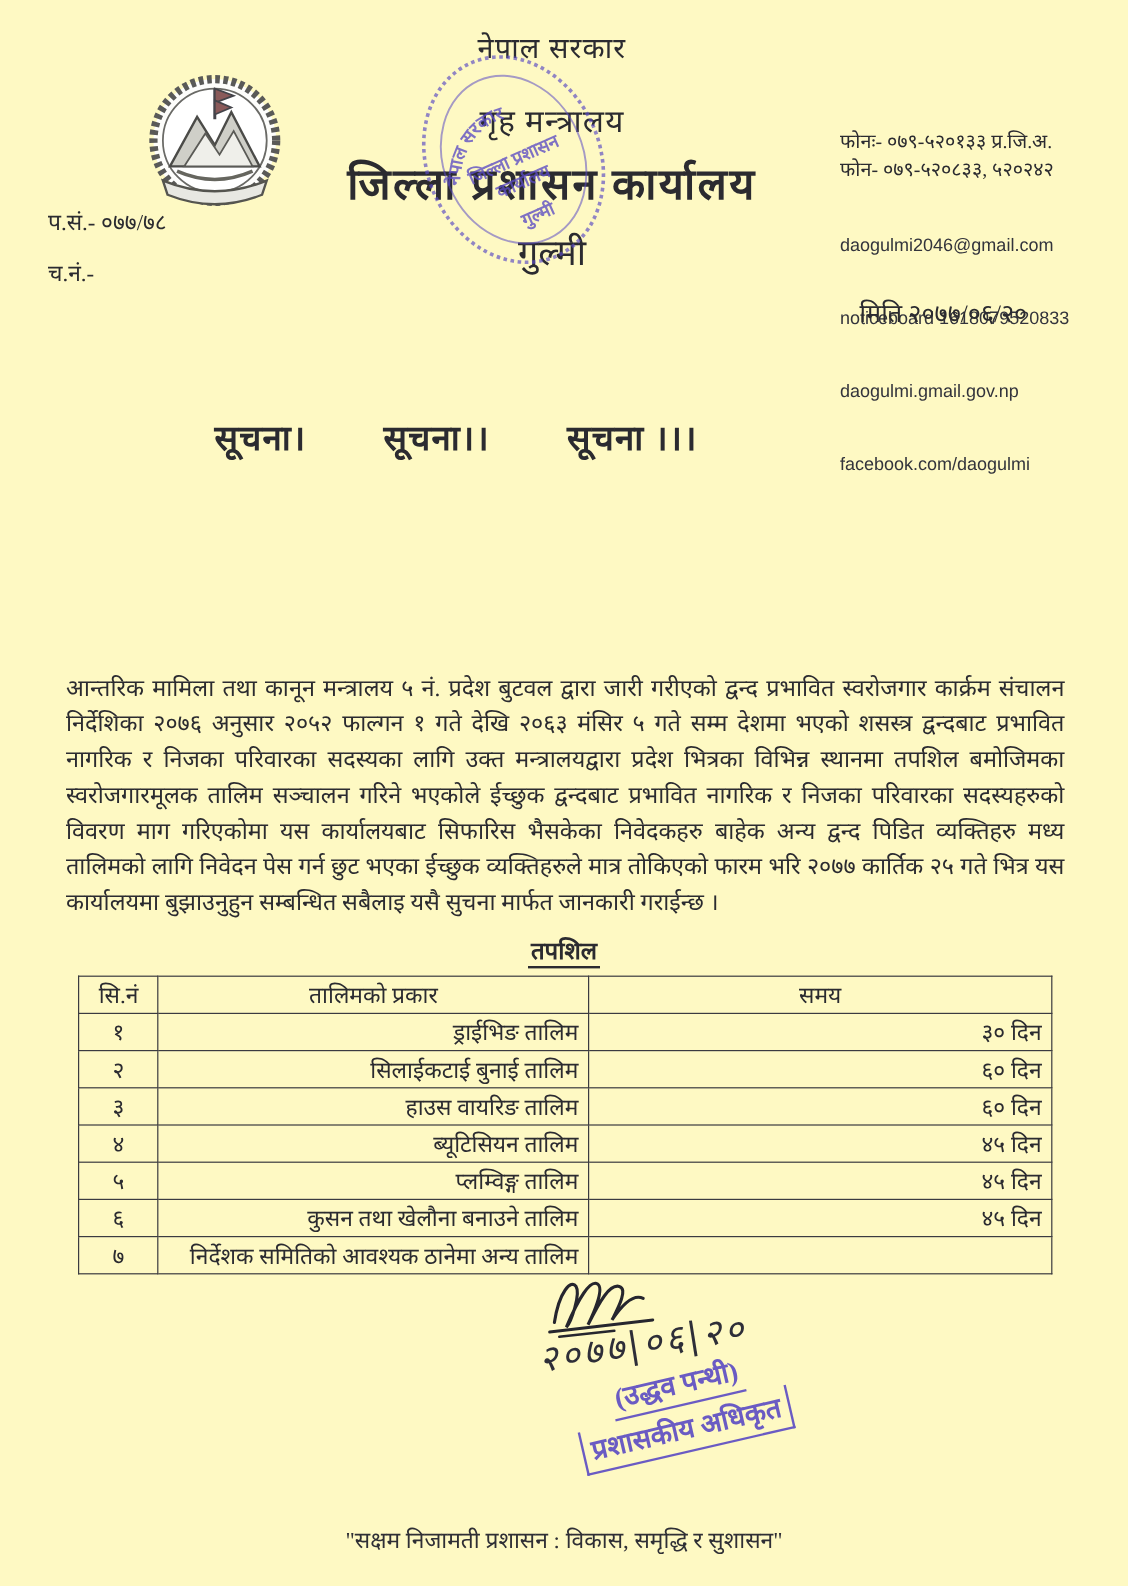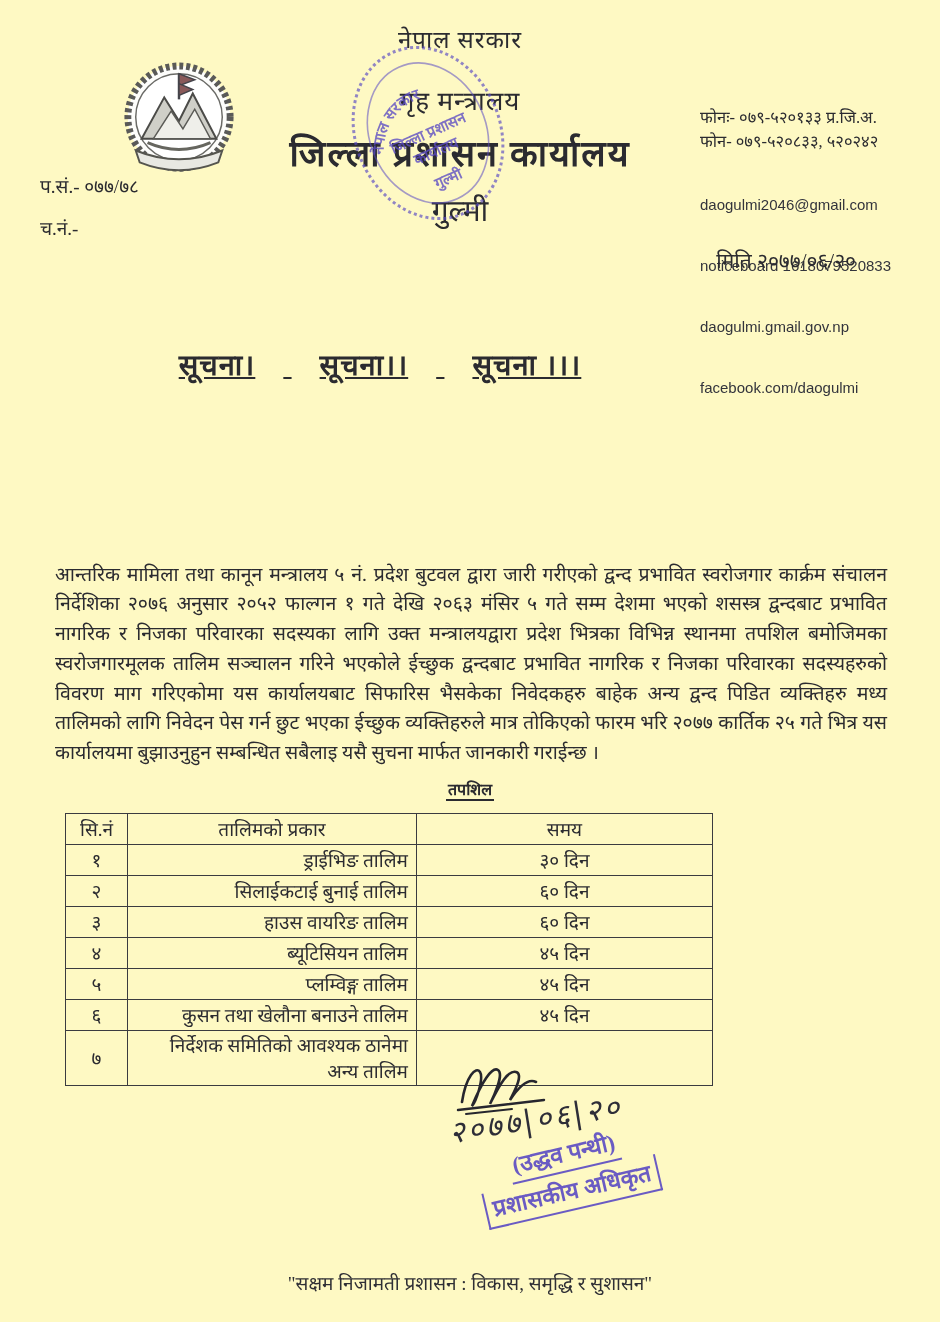--- a/index.html
+++ b/index.html
@@ -31,50 +31,50 @@
   .contact .en{font-family:"Liberation Sans","DejaVu Sans",sans-serif;font-size:15px;color:#33343c;margin-top:40px;}
   .date-line{position:absolute;right:84px;top:246px;font-size:21px;}
   
   .stamp-top{
     position:absolute;left:348px;top:38px;width:160px;height:190px;
     transform:rotate(-24deg);opacity:.78;pointer-events:none;
   }
   
   .suchana-row{
     position:absolute;left:0;top:344px;width:760px;text-align:center;
-    font-size:29px;font-weight:bold;letter-spacing:1px;text-decoration:underline;
+    font-size:29px;font-weight:bold;letter-spacing:1px;
   }
   .suchana-row span{margin:0 28px;}
   .big-title{
     position:absolute;left:60px;top:410px;width:820px;text-align:center;
     font-size:26px;font-weight:bold;line-height:52px;
   }
   
   .body-par{
     position:absolute;left:55px;top:540px;width:832px;
     font-size:19.5px;line-height:29.8px;text-align:justify;
   }
   .tapasil{
     position:absolute;left:0;top:778px;width:940px;text-align:center;
-    font-size:16px;font-weight:bold;
+    font-size:20px;font-weight:bold;
   }
   .tapasil span{border-bottom:2px solid #2b2b30;padding:0 2px 1px;}
   
   table.sched{
-    position:absolute;left:65px;top:813px;width:648px;
+    position:absolute;left:65px;top:813px;width:812px;
     border-collapse:collapse;font-size:19px;
   }
   table.sched th,table.sched td{
     border:1.6px solid #3b3b40;
     height:28px;padding:1px 8px;font-weight:normal;
   }
   table.sched th{text-align:center;font-size:19px;}
   td.c-sn{width:50px;text-align:center;}
   td.c-type{width:350px;text-align:right;padding-left:12px;}
-  td.c-time{width:380px;text-align:center;padding-left:14px;}
+  td.c-time{width:380px;text-align:right;padding-left:14px;}
   
   .sig-scribble{position:absolute;left:452px;top:1062px;width:110px;height:58px;}
   .sig-date{
     position:absolute;left:448px;top:1098px;
     font-size:30px;font-style:italic;letter-spacing:3px;
     transform:rotate(-9deg);color:#2e2e38;
     font-family:"DejaVu Sans","Liberation Sans",sans-serif;
   }
   .stamp-bottom{
     position:absolute;left:448px;top:1136px;width:240px;

